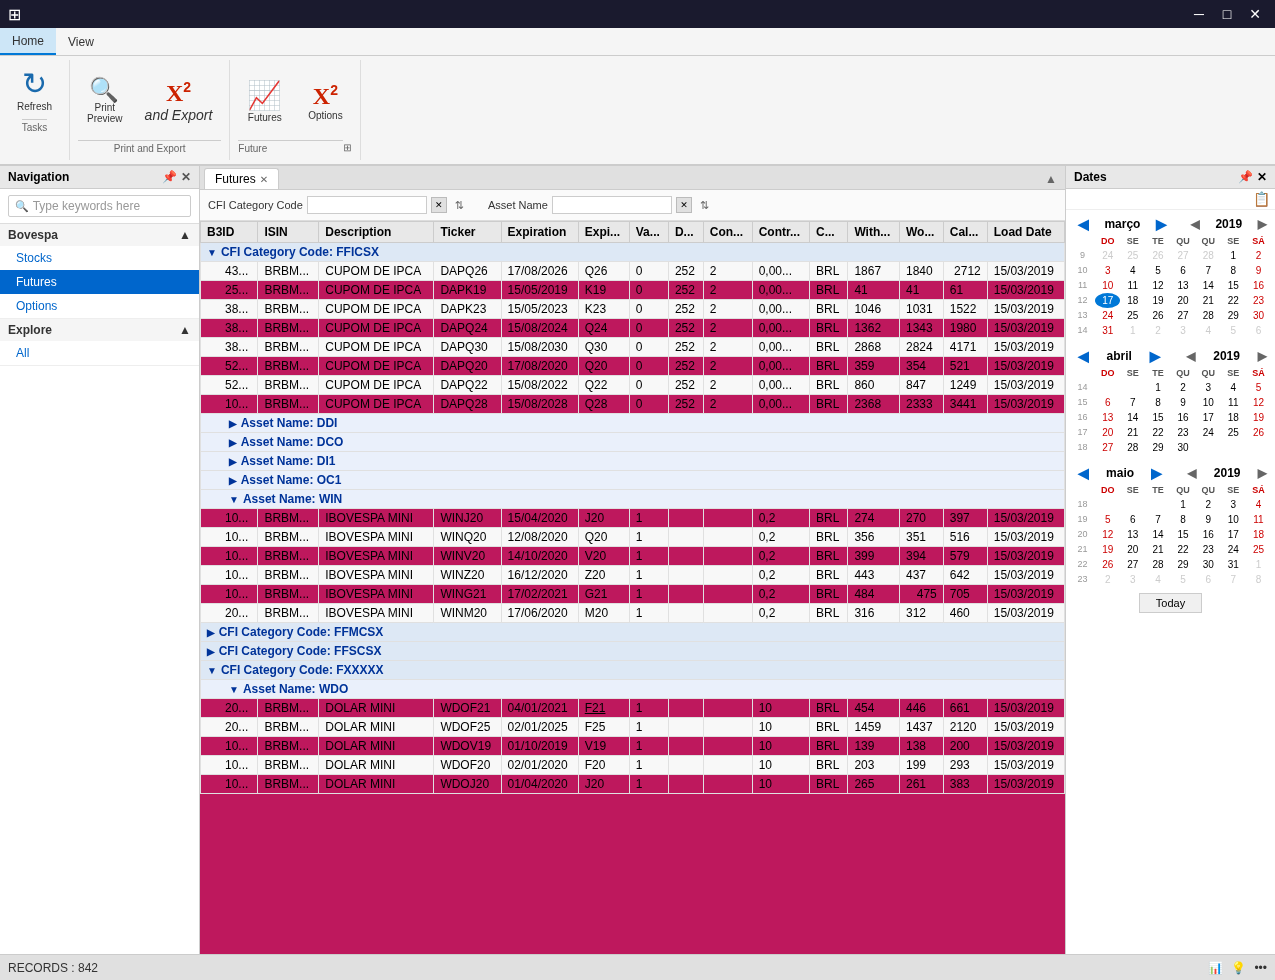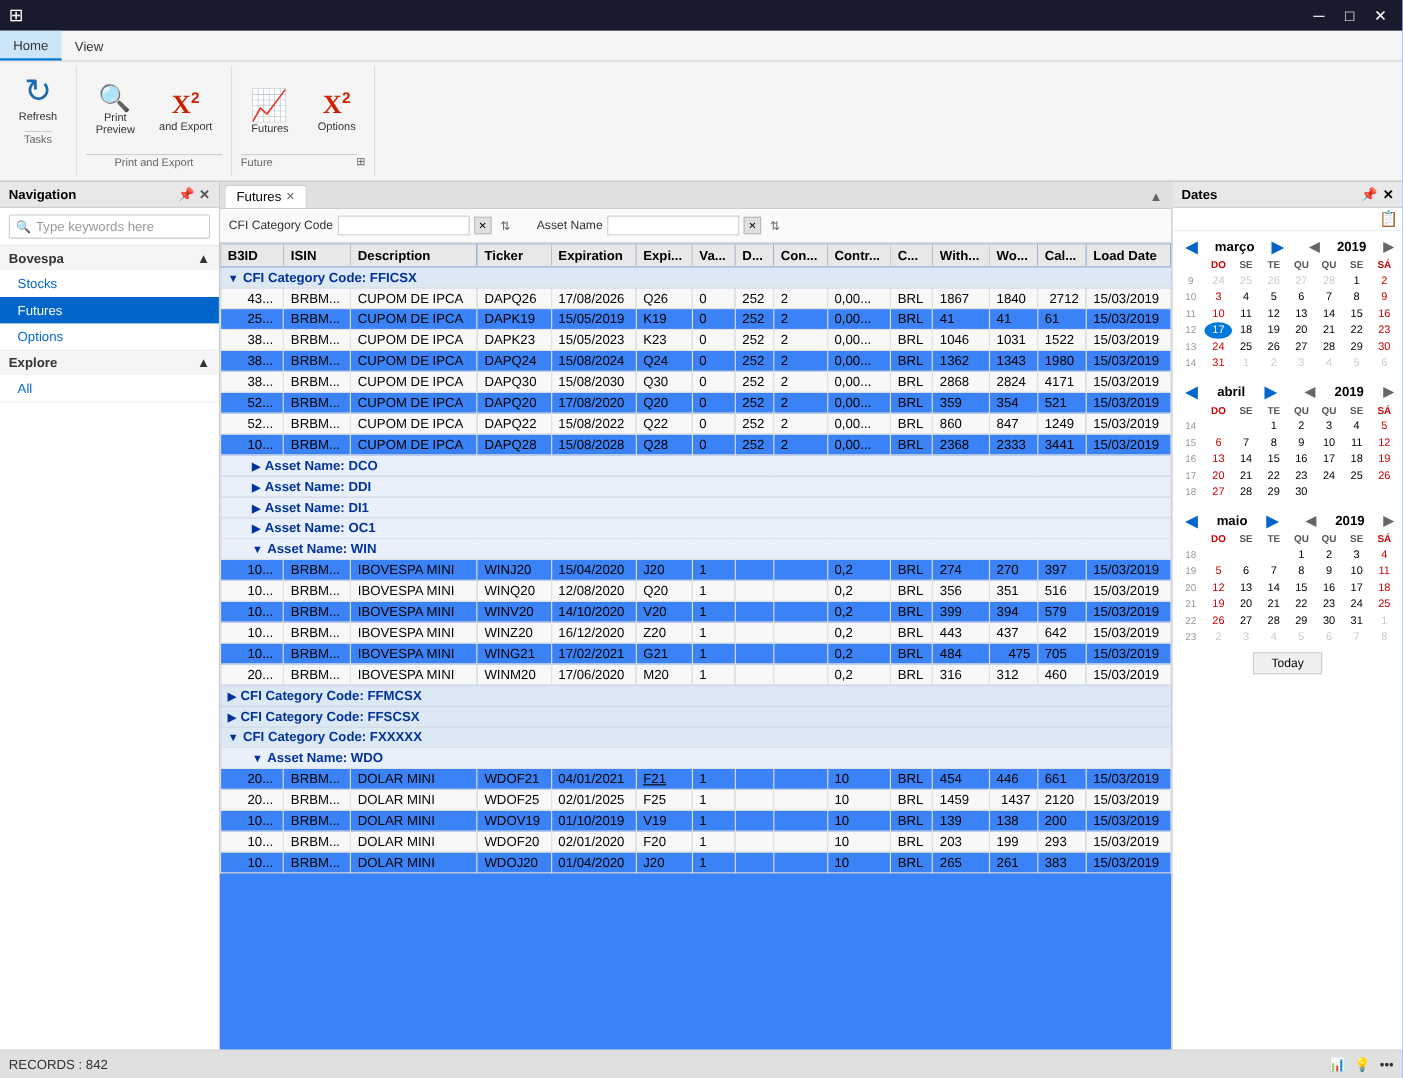--- a/index.html
+++ b/index.html
@@ -117,21 +117,21 @@
     .tab {
       padding: 3px 10px; background: #d0d0d0; border: 1px solid #bbb;
       border-bottom: none; cursor: pointer; display: flex; align-items: center; gap: 4px;
       font-size: 11px; border-radius: 3px 3px 0 0;
     }
     .tab.active { background: white; border-color: #ccc; }
     .tab-close { cursor: pointer; color: #666; font-size: 10px; }
 
     
     .futures-content {
-      flex: 1; overflow: hidden; background: #3b82f6; display: flex; flex-direction: column;
+      flex: 1; overflow: hidden; background: #be185d; display: flex; flex-direction: column;
     }
 
     
     .filter-bar {
       display: flex; align-items: center; gap: 8px; padding: 6px 8px;
       border-bottom: 1px solid #ddd; background: #fafafa;
     }
     .filter-group { display: flex; align-items: center; gap: 4px; }
     .filter-label { font-size: 11px; color: #333; }
     .filter-input {
@@ -252,21 +252,21 @@
   </div>
 
   <div style="display:flex; flex-direction:column; padding:4px 8px; border-right:1px solid #ddd;">
     <div style="display:flex; flex:1; gap:4px;">
       <div class="ribbon-btn" style="flex-direction:column; align-items:center;">
         <span style="font-size:24px; color:#1a6aad; line-height:1;">🔍</span>
         <span style="font-size:10px; text-align:center;">Print<br>Preview</span>
       </div>
       <div class="ribbon-btn" style="flex-direction:column; align-items:center;">
         <span style="font-size:24px; color:#cc2200; font-weight:bold; font-family:serif;">X<sup style="font-size:14px;">2</sup></span>
-        <span style="font-size:10px; text-align:center;">and Export</span>
+        <span style="font-size:14px; text-align:center;font-style:italic;">and Export</span>
       </div>
     </div>
     <div class="ribbon-section-label">Print and Export</div>
   </div>
 
   <div style="display:flex; flex-direction:column; padding:4px 8px; border-right:1px solid #ddd;">
     <div style="display:flex; flex:1; gap:8px;">
       <div class="ribbon-btn" style="flex-direction:column; align-items:center;">
         <span style="font-size:28px; color:#1a6aad;">📈</span>
         <span style="font-size:10px;">Futures</span>
@@ -504,24 +504,24 @@
                 <td style="padding-left: 6px;">252</td>
                 <td style="padding-left: 6px;">2</td>
                 <td style="padding-left: 6px;">0,00...</td>
                 <td style="padding-left: 6px;">BRL</td>
                 <td style="padding-left: 6px;">2368</td>
                 <td style="padding-left: 6px;">2333</td>
                 <td style="padding-left: 6px;">3441</td>
                 <td style="padding-left: 6px;">15/03/2019</td>
               </tr>
               <tr class="group-row level2">
+                <td colspan="15"><span class="group-toggle" style="margin-left:8px;">▶</span>Asset Name: DDI</td>
+              </tr>
+              <tr class="group-row level2">
                 <td colspan="15"><span class="group-toggle" style="margin-left:8px;">▶</span>Asset Name: DCO</td>
-              </tr>
-              <tr class="group-row level2">
-                <td colspan="15"><span class="group-toggle" style="margin-left:8px;">▶</span>Asset Name: DDI</td>
               </tr>
               <tr class="group-row level2">
                 <td colspan="15"><span class="group-toggle" style="margin-left:8px;">▶</span>Asset Name: DI1</td>
               </tr>
               <tr class="group-row level2">
                 <td colspan="15"><span class="group-toggle" style="margin-left:8px;">▶</span>Asset Name: OC1</td>
               </tr>
               <tr class="group-row level2">
                 <td colspan="15"><span class="group-toggle" style="margin-left:8px;">▼</span>Asset Name: WIN</td>
               </tr>
@@ -662,21 +662,21 @@
                 <td style="padding-left: 6px;">DOLAR MINI</td>
                 <td style="padding-left: 6px;">WDOF25</td>
                 <td style="padding-left: 6px;">02/01/2025</td>
                 <td style="padding-left: 6px;">F25</td>
                 <td style="padding-left: 6px;">1</td>
                 <td style="padding-left: 6px;"></td>
                 <td style="padding-left: 6px;"></td>
                 <td style="padding-left: 6px;">10</td>
                 <td style="padding-left: 6px;">BRL</td>
                 <td style="padding-left: 6px;">1459</td>
-                <td style="padding-left: 6px; text-align: right;">1437</td>
+                <td style="padding-left: 6px;">1437</td>
                 <td style="padding-left: 6px;">2120</td>
                 <td style="padding-left: 6px;">15/03/2019</td>
               </tr>
               <tr>
                 <td style="padding-left: 24px;">10...</td>
                 <td style="padding-left: 6px;">BRBM...</td>
                 <td style="padding-left: 6px;">DOLAR MINI</td>
                 <td style="padding-left: 6px;">WDOV19</td>
                 <td style="padding-left: 6px;">01/10/2019</td>
                 <td style="padding-left: 6px;">V19</td>

